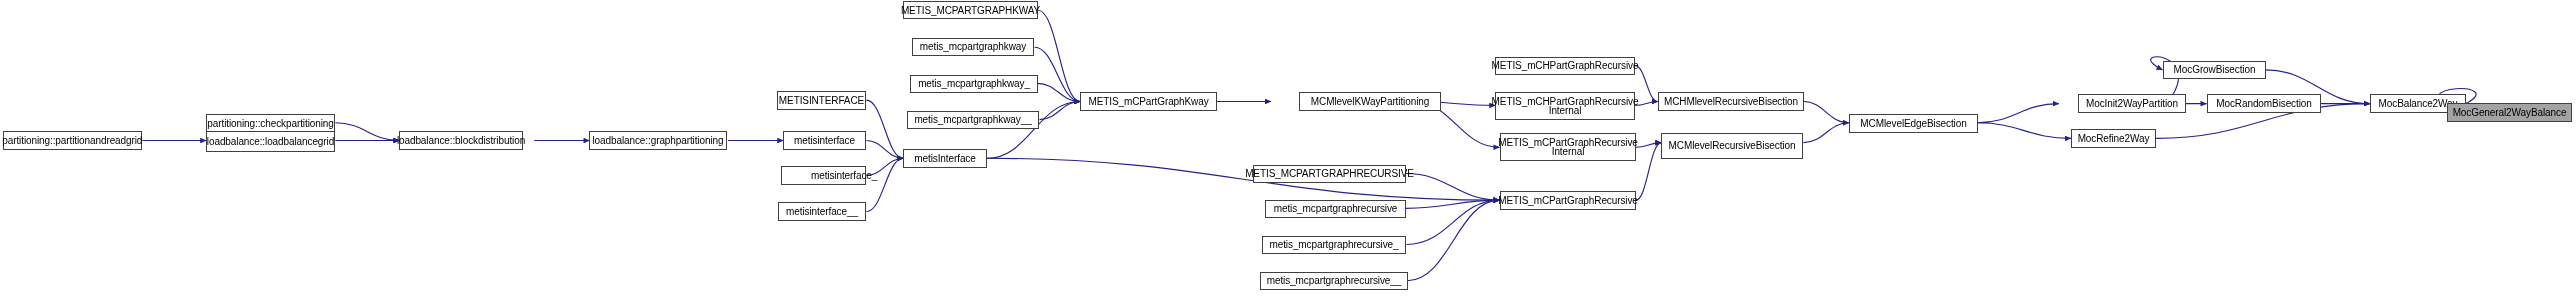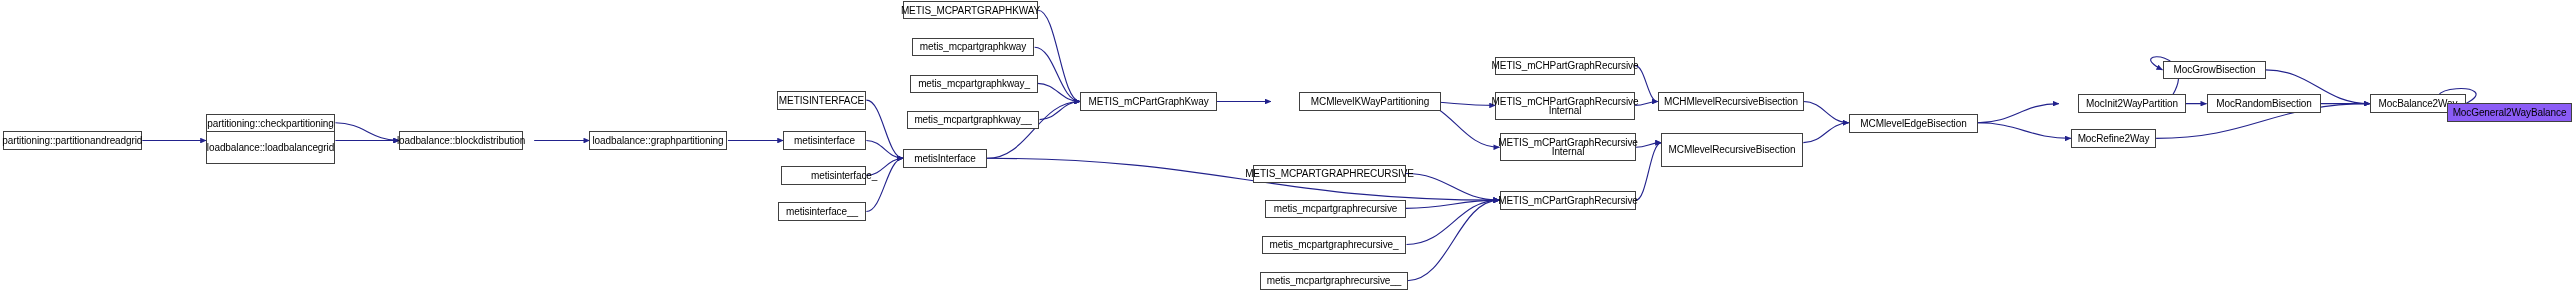--- a/index.html
+++ b/index.html
@@ -34,21 +34,21 @@
     justify-content: center;
     text-align: center;
     font-size: 10px;
     line-height: 9.2px;
     letter-spacing: -0.1px;
     white-space: pre-line;
     padding: 0 2.8px;
     z-index: 2;
   }
   .node.highlight {
-    background: #8b5cf6;
+    background: #a3a3a3;
   }
 </style>
 </head>
 <body>
 
 <div id="canvas">
   <svg id="edges" viewBox="0 0 3628 417">
     <defs>
       <marker id="arrow" markerWidth="9" markerHeight="8" refX="8.5" refY="4" orient="auto" markerUnits="userSpaceOnUse">
         <path d="M0,0 L9,4 L0,8 z" fill="#22228c"></path>
@@ -89,21 +89,21 @@
         <path d="M3052,146 L3108,146" marker-end="url(#arrow)"></path>
         <path d="M3037,195 C3172.45,195 3202.55,146 3338,146" marker-end="url(#arrow)"></path>
         <path d="M3191,98.5 C3257.15,98.5 3271.85,146 3338,146" marker-end="url(#arrow)"></path>
         <path d="M3268,146 L3338,146" marker-end="url(#arrow)"></path>
         <path d="M3473,146 C3533,116 3387,116 3447,158" marker-end="url(#arrow)"></path>
       </g>
   </svg>
   <div id="nodes">
       <div class="node" style="left: 2.8px; top: 131px; width: 139px; height: 18.5px;">partitioning::partitionandreadgrid</div>
       <div class="node" style="left: 206px; top: 114px; width: 129px; height: 18.5px;">partitioning::checkpartitioning</div>
-      <div class="node" style="left: 206px; top: 131px; width: 129px; height: 33px;">loadbalance::loadbalancegrid</div>
+      <div class="node" style="left: 206px; top: 131px; width: 129px; height: 21px;">loadbalance::loadbalancegrid</div>
       <div class="node" style="left: 399px; top: 131px; width: 124px; height: 18.5px;">loadbalance::blockdistribution</div>
       <div class="node" style="left: 589px; top: 131px; width: 138px; height: 18.5px;">loadbalance::graphpartitioning</div>
       <div class="node" style="left: 777px; top: 91px; width: 89px; height: 18.5px;">METISINTERFACE</div>
       <div class="node" style="left: 783px; top: 131px; width: 83px; height: 18.5px;">metisinterface</div>
       <div class="node" style="left: 781px; top: 166px; width: 85px; height: 18.5px; padding-left: 44px;">metisinterface_</div>
       <div class="node" style="left: 778px; top: 202px; width: 88px; height: 18.5px;">metisinterface__</div>
       <div class="node" style="left: 903px; top: 149px; width: 84px; height: 18.5px;">metisInterface</div>
       <div class="node" style="left: 903px; top: 1.4px; width: 135px; height: 18px;">METIS_MCPARTGRAPHKWAY</div>
       <div class="node" style="left: 912px; top: 38px; width: 122px; height: 18px;">metis_mcpartgraphkway</div>
       <div class="node" style="left: 910px; top: 75px; width: 128px; height: 18px;">metis_mcpartgraphkway_</div>
@@ -114,21 +114,21 @@
       <div class="node" style="left: 1495px; top: 92px; width: 140px; height: 28px;">METIS_mCHPartGraphRecursive
 Internal</div>
       <div class="node" style="left: 1500px; top: 133px; width: 136px; height: 28px;">METIS_mCPartGraphRecursive
 Internal</div>
       <div class="node" style="left: 1500px; top: 191px; width: 136px; height: 18.5px;">METIS_mCPartGraphRecursive</div>
       <div class="node" style="left: 1253px; top: 165px; width: 153px; height: 18px;">METIS_MCPARTGRAPHRECURSIVE</div>
       <div class="node" style="left: 1265px; top: 200px; width: 141px; height: 18px;">metis_mcpartgraphrecursive</div>
       <div class="node" style="left: 1262px; top: 236px; width: 144px; height: 18px;">metis_mcpartgraphrecursive_</div>
       <div class="node" style="left: 1260px; top: 272px; width: 148px; height: 18px;">metis_mcpartgraphrecursive__</div>
       <div class="node" style="left: 1658px; top: 92px; width: 146px; height: 18.5px;">MCHMlevelRecursiveBisection</div>
-      <div class="node" style="left: 1661px; top: 133px; width: 142px; height: 34px;">MCMlevelRecursiveBisection</div>
+      <div class="node" style="left: 1661px; top: 133px; width: 142px; height: 26px;">MCMlevelRecursiveBisection</div>
       <div class="node" style="left: 1849px; top: 114px; width: 129px; height: 18.5px;">MCMlevelEdgeBisection</div>
       <div class="node" style="left: 2059px; top: 94px; width: 108px; height: 18.5px; margin-left: 19px;">MocInit2WayPartition</div>
       <div class="node" style="left: 2071px; top: 129px; width: 85px; height: 18.5px;">MocRefine2Way</div>
       <div class="node" style="left: 2163px; top: 61px; width: 103px; height: 18px;">MocGrowBisection</div>
       <div class="node" style="left: 2207px; top: 94px; width: 114px; height: 18.5px;">MocRandomBisection</div>
       <div class="node" style="left: 2370px; top: 94px; width: 96px; height: 18.5px;">MocBalance2Way</div>
       <div class="node highlight" style="left: 2447px; top: 103px; width: 125px; height: 18.5px;">MocGeneral2WayBalance</div>
     </div>
 </div>
 

